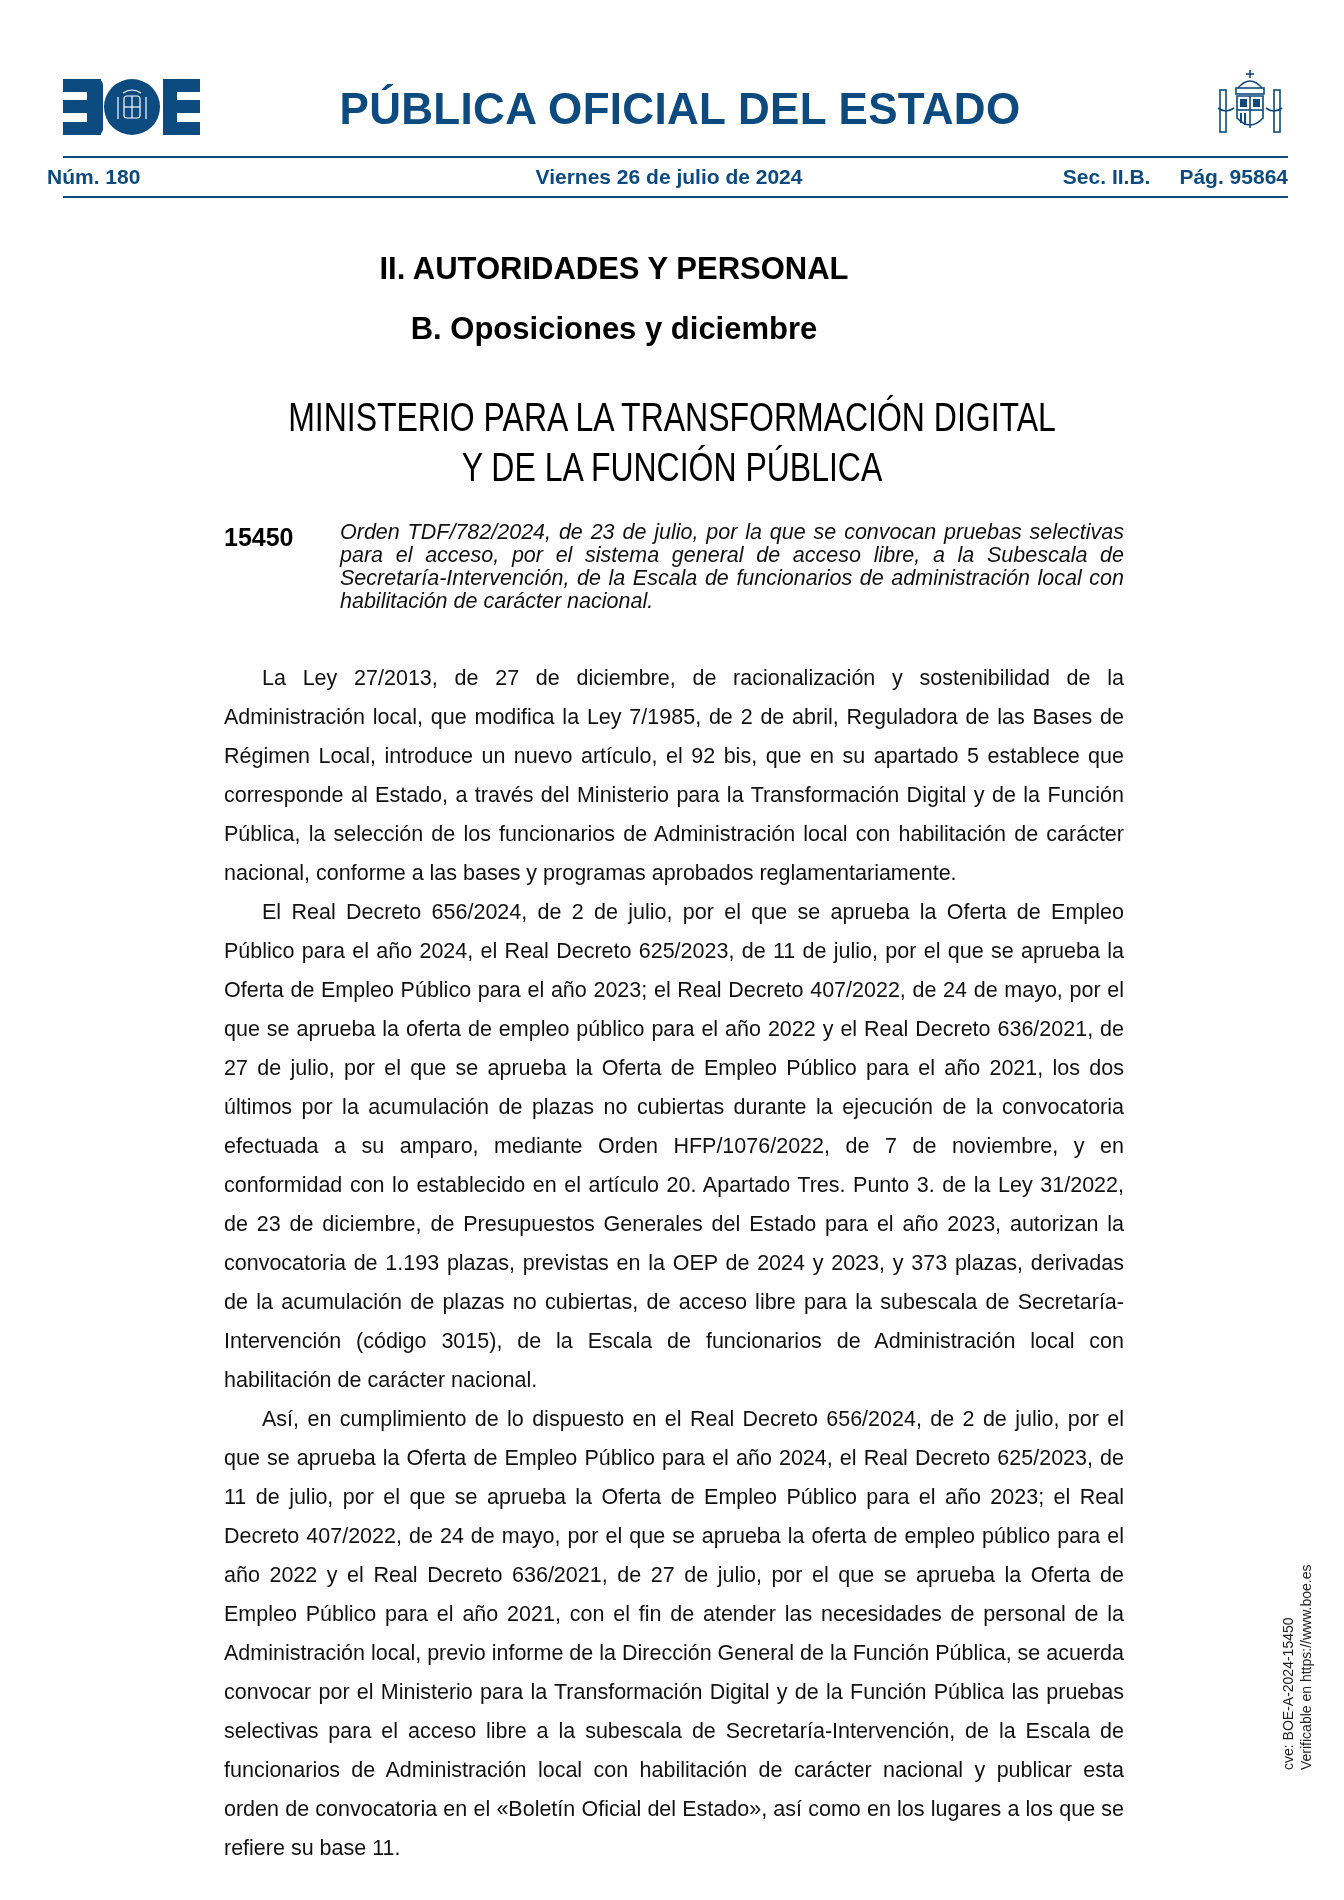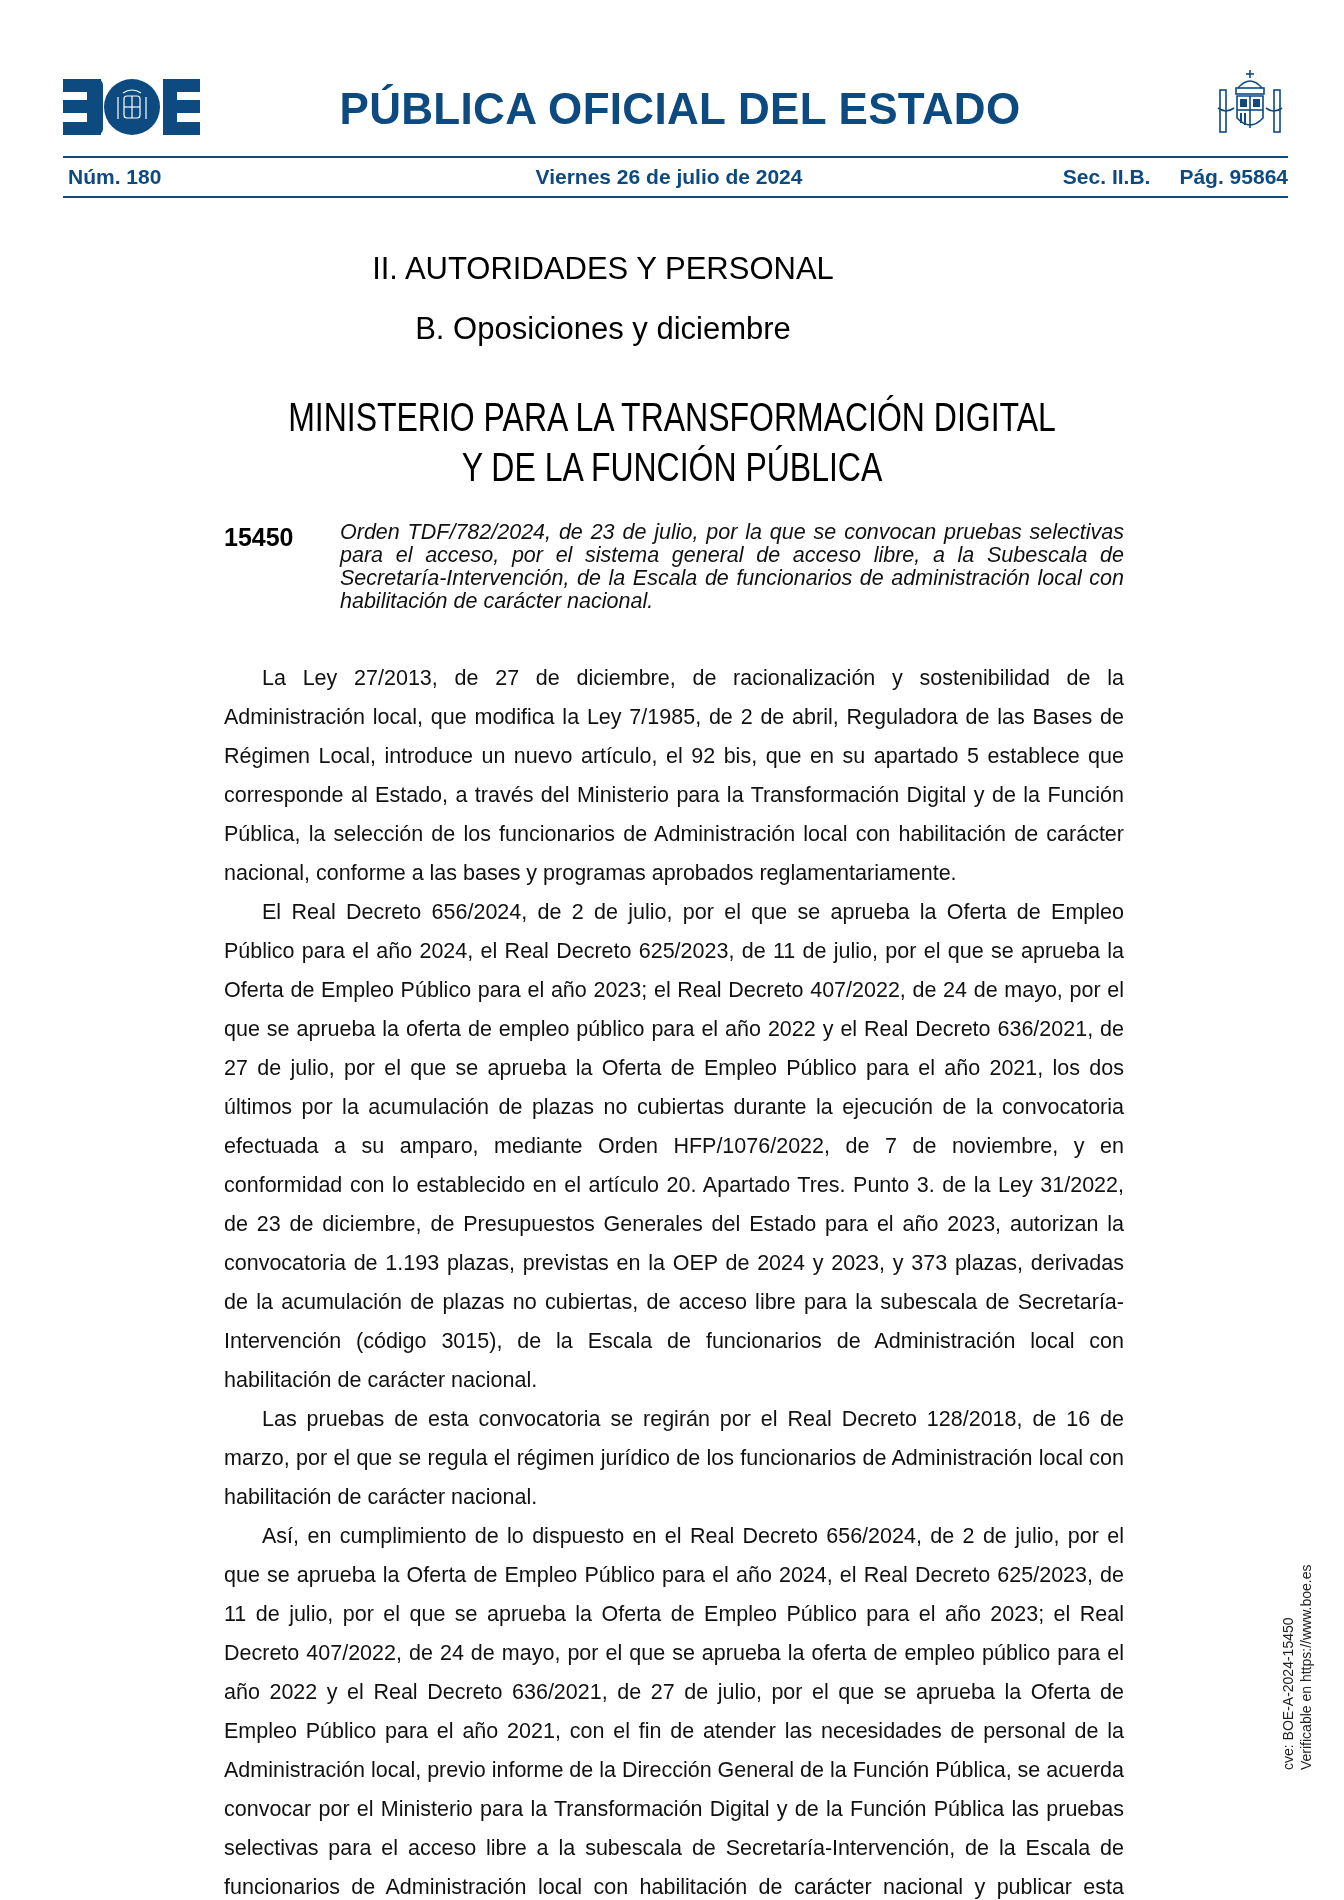--- a/index.html
+++ b/index.html
@@ -7,27 +7,27 @@
 
   .header-logo { position: absolute; left: 63px; top: 79px; width: 137px; height: 56px; }
   .header-title { position: absolute; left: 300px; top: 84px; width: 760px; text-align: center; font-size: 44px; font-weight: bold; color: #0d4a80; letter-spacing: 0.3px; }
   .header-crest { position: absolute; left: 1212px; top: 66px; width: 76px; height: 76px; }
 
   .rule { position: absolute; left: 63px; width: 1225px; height: 2px; background: #0d4a80; }
   .rule-top { top: 156px; }
   .rule-bottom { top: 196px; }
 
   .meta { position: absolute; top: 165px; font-size: 21px; font-weight: bold; color: #0d4a80; }
-  .meta-num { left: 68px; }
+  .meta-num { left: 47px; }
   .meta-date { left: 0; width: 1344px; text-align: center; }
   .meta-date span { position: relative; left: -3px; }
   .meta-right { right: 56px; }
   .meta-right .sec { margin-right: 29px; }
 
-  .section-title { position: absolute; left: 0; width: 1206px; text-align: center; font-weight: normal; font-size: 31px; }
+  .section-title { position: absolute; left: 11px; width: 1206px; text-align: center; font-weight: bold; font-size: 31px; }
   .sec-1 { top: 251px; }
   .sec-2 { top: 311px; }
 
   .ministry { position: absolute; left: 0; width: 1344px; text-align: center; font-size: 41px; line-height: 50px; top: 392px; transform: scaleX(0.78); transform-origin: 672px 0; }
 
   .order-num { position: absolute; left: 224px; top: 523px; font-size: 25px; font-weight: bold; text-align: center; }
   .order-text { position: absolute; left: 340px; top: 521px; width: 784px; font-size: 21.5px; line-height: 23px; font-style: italic; text-align: justify; color: #111; }
 
   .body-text { position: absolute; left: 224px; top: 659px; width: 900px; font-size: 21.5px; line-height: 39px; text-align: justify; color: #111; }
   .body-text p { margin: 0; text-indent: 38px; }
@@ -103,20 +103,19 @@
   <div>MINISTERIO PARA LA TRANSFORMACIÓN DIGITAL</div>
   <div>Y DE LA FUNCIÓN PÚBLICA</div>
 </div>
 
 <div class="order-num">15450</div>
 <div class="order-text">Orden TDF/782/2024, de 23 de julio, por la que se convocan pruebas selectivas para el acceso, por el sistema general de acceso libre, a la Subescala de Secretaría-Intervención, de la Escala de funcionarios de administración local con habilitación de carácter nacional.</div>
 
 <div class="body-text">
   <p>La Ley 27/2013, de 27 de diciembre, de racionalización y sostenibilidad de la Administración local, que modifica la Ley 7/1985, de 2 de abril, Reguladora de las Bases de Régimen Local, introduce un nuevo artículo, el 92 bis, que en su apartado 5 establece que corresponde al Estado, a través del Ministerio para la Transformación Digital y de la Función Pública, la selección de los funcionarios de Administración local con habilitación de carácter nacional, conforme a las bases y programas aprobados reglamentariamente.</p>
   <p>El Real Decreto 656/2024, de 2 de julio, por el que se aprueba la Oferta de Empleo Público para el año 2024, el Real Decreto 625/2023, de 11 de julio, por el que se aprueba la Oferta de Empleo Público para el año 2023; el Real Decreto 407/2022, de 24 de mayo, por el que se aprueba la oferta de empleo público para el año 2022 y el Real Decreto 636/2021, de 27 de julio, por el que se aprueba la Oferta de Empleo Público para el año 2021, los dos últimos por la acumulación de plazas no cubiertas durante la ejecución de la convocatoria efectuada a su amparo, mediante Orden HFP/1076/2022, de 7 de noviembre, y en conformidad con lo establecido en el artículo 20. Apartado Tres. Punto 3. de la Ley 31/2022, de 23 de diciembre, de Presupuestos Generales del Estado para el año 2023, autorizan la convocatoria de 1.193 plazas, previstas en la OEP de 2024 y 2023, y 373 plazas, derivadas de la acumulación de plazas no cubiertas, de acceso libre para la subescala de Secretaría-Intervención (código 3015), de la Escala de funcionarios de Administración local con habilitación de carácter nacional.</p>
-  <p>Las pruebas de esta convocatoria se regirán por el Real Decreto 128/2018, de 16 de marzo, por el que se regula el régimen jurídico de los funcionarios de Administración local con habilitación de carácter nacional.</p>
   <p>Así, en cumplimiento de lo dispuesto en el Real Decreto 656/2024, de 2 de julio, por el que se aprueba la Oferta de Empleo Público para el año 2024, el Real Decreto 625/2023, de 11 de julio, por el que se aprueba la Oferta de Empleo Público para el año 2023; el Real Decreto 407/2022, de 24 de mayo, por el que se aprueba la oferta de empleo público para el año 2022 y el Real Decreto 636/2021, de 27 de julio, por el que se aprueba la Oferta de Empleo Público para el año 2021, con el fin de atender las necesidades de personal de la Administración local, previo informe de la Dirección General de la Función Pública, se acuerda convocar por el Ministerio para la Transformación Digital y de la Función Pública las pruebas selectivas para el acceso libre a la subescala de Secretaría-Intervención, de la Escala de funcionarios de Administración local con habilitación de carácter nacional y publicar esta orden de convocatoria en el «Boletín Oficial del Estado», así como en los lugares a los que se refiere su base 11.</p>
 </div>
 
 <div class="side-note">
   <div>cve: BOE-A-2024-15450</div>
   <div>Verificable en https://www.boe.es</div>
 </div>
 
 </body></html>

